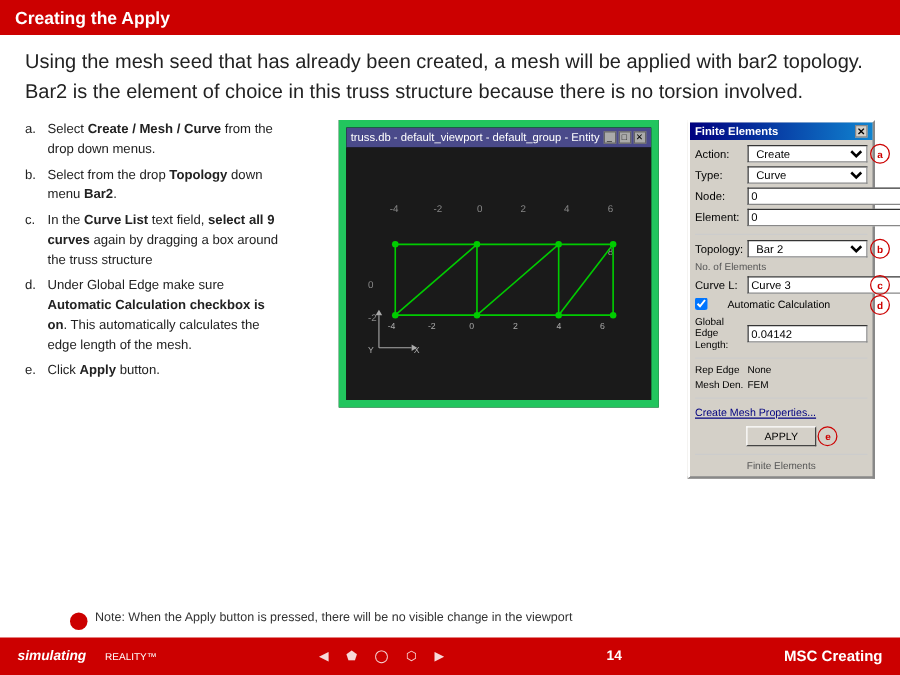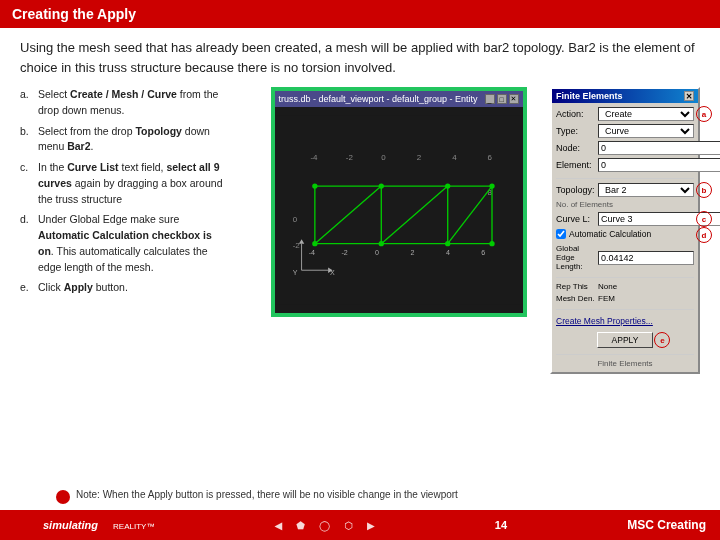--- a/index.html
+++ b/index.html
@@ -20,21 +20,21 @@
       padding: 6px 12px;
       height: 28px;
     }
     .content {
       display: flex;
       flex-direction: column;
       padding: 10px 20px 6px 20px;
       height: calc(540px - 28px - 30px);
     }
     .intro-text {
-      font-size: 13px;
+      font-size: 16px;
       color: #222;
       margin-bottom: 10px;
       line-height: 1.5;
     }
     .main-area {
       display: flex;
       flex-direction: row;
       gap: 10px;
       flex: 1;
     }
@@ -60,21 +60,21 @@
       font-weight: bold;
     }
     .center-column {
       flex: 1;
       display: flex;
       flex-direction: column;
       align-items: center;
     }
     .viewport-window {
       background: #000;
-      border: 4px solid #22c55e;
+      border: 6px solid #22c55e;
       width: 256px;
       height: 230px;
       position: relative;
       overflow: hidden;
       margin-left: 17px;
     }
     .viewport-title-bar {
       background: #4a4a8a;
       height: 16px;
       display: flex;
@@ -188,21 +188,21 @@
       display: flex;
       align-items: center;
       justify-content: center;
       font-size: 8px;
       color: #cc0000;
       font-weight: bold;
     }
     .checkbox-row {
       display: flex;
       align-items: center;
-      gap: 3px;
+      gap: 16px;
       margin-bottom: 2px;
     }
     .checkbox-row input {
       width: 10px;
       height: 10px;
     }
     .checkbox-row label {
       font-size: 8.5px;
     }
     .panel-link-text {
@@ -458,21 +458,21 @@
           </div>
 
           <div class="panel-row">
             <span class="panel-label" style="font-size:8px;">Global Edge Length:</span>
             <input class="panel-input" type="text" style="width: 50px;" value="0.04142">
           </div>
 
           <hr class="divider-line">
 
           <div class="panel-row">
-            <span class="panel-label" style="font-size:8px;">Rep This</span>
+            <span class="panel-label" style="font-size:8px;">Rep Edge</span>
             <span style="font-size:8px;">None</span>
           </div>
 
           <div class="panel-row">
             <span class="panel-label" style="font-size:8px;">Mesh Den.</span>
             <span style="font-size:8px;">FEM</span>
           </div>
 
           <hr class="divider-line">
 
@@ -498,21 +498,21 @@
 
   <div class="note-row">
     <div class="note-icon"></div>
     <span>Note: When the Apply button is pressed, there will be no visible change in the viewport</span>
   </div>
 
 </div>
 
 <div class="footer">
   <div>
-    <span style="color:white;font-size:11px;font-style:italic;font-weight:bold;margin-left:29px;">simulating</span>
+    <span style="color:white;font-size:11px;font-style:italic;font-weight:bold;">simulating</span>
     <span style="color:white;font-size:8px;font-style:normal;padding-left:12px;">REALITY™</span>
   </div>
   <div class="footer-nav">
     <span class="footer-nav-item">◀</span>
     <span class="footer-nav-item">⬟</span>
     <span class="footer-nav-item">◯</span>
     <span class="footer-nav-item">⬡</span>
     <span class="footer-nav-item">▶</span>
   </div>
   <span class="footer-page">14</span>

